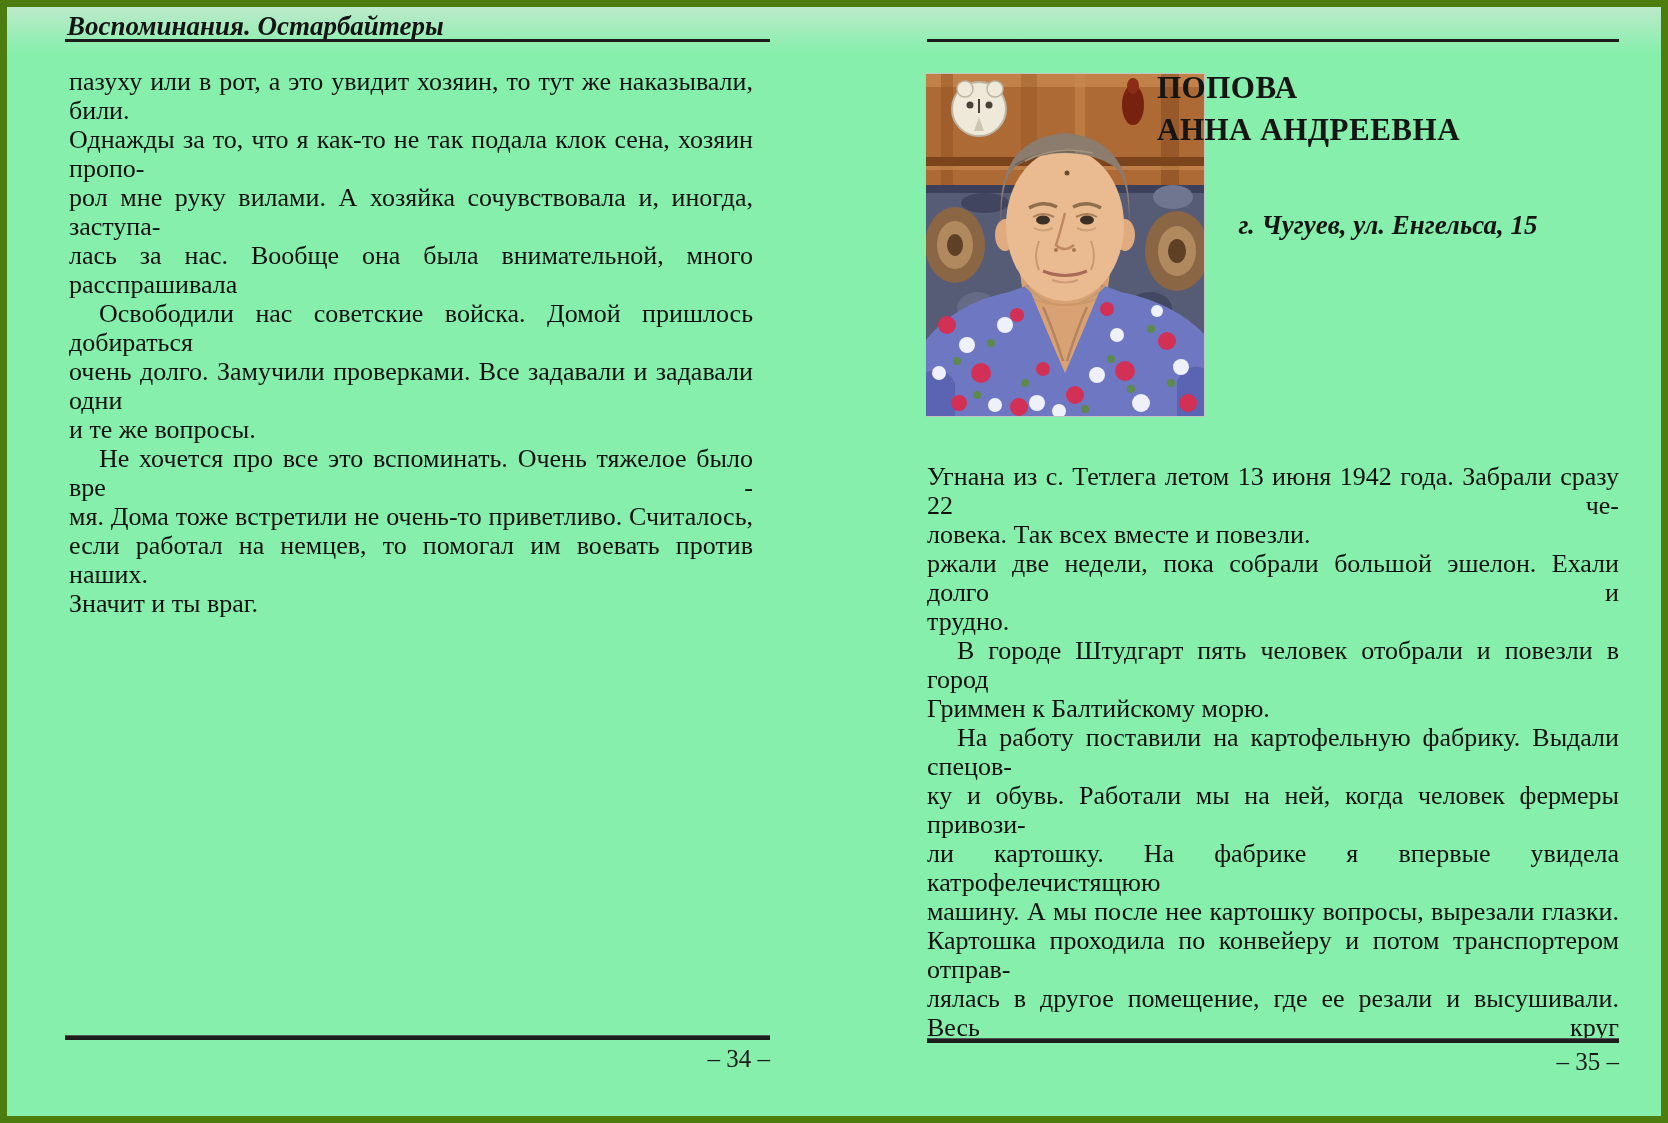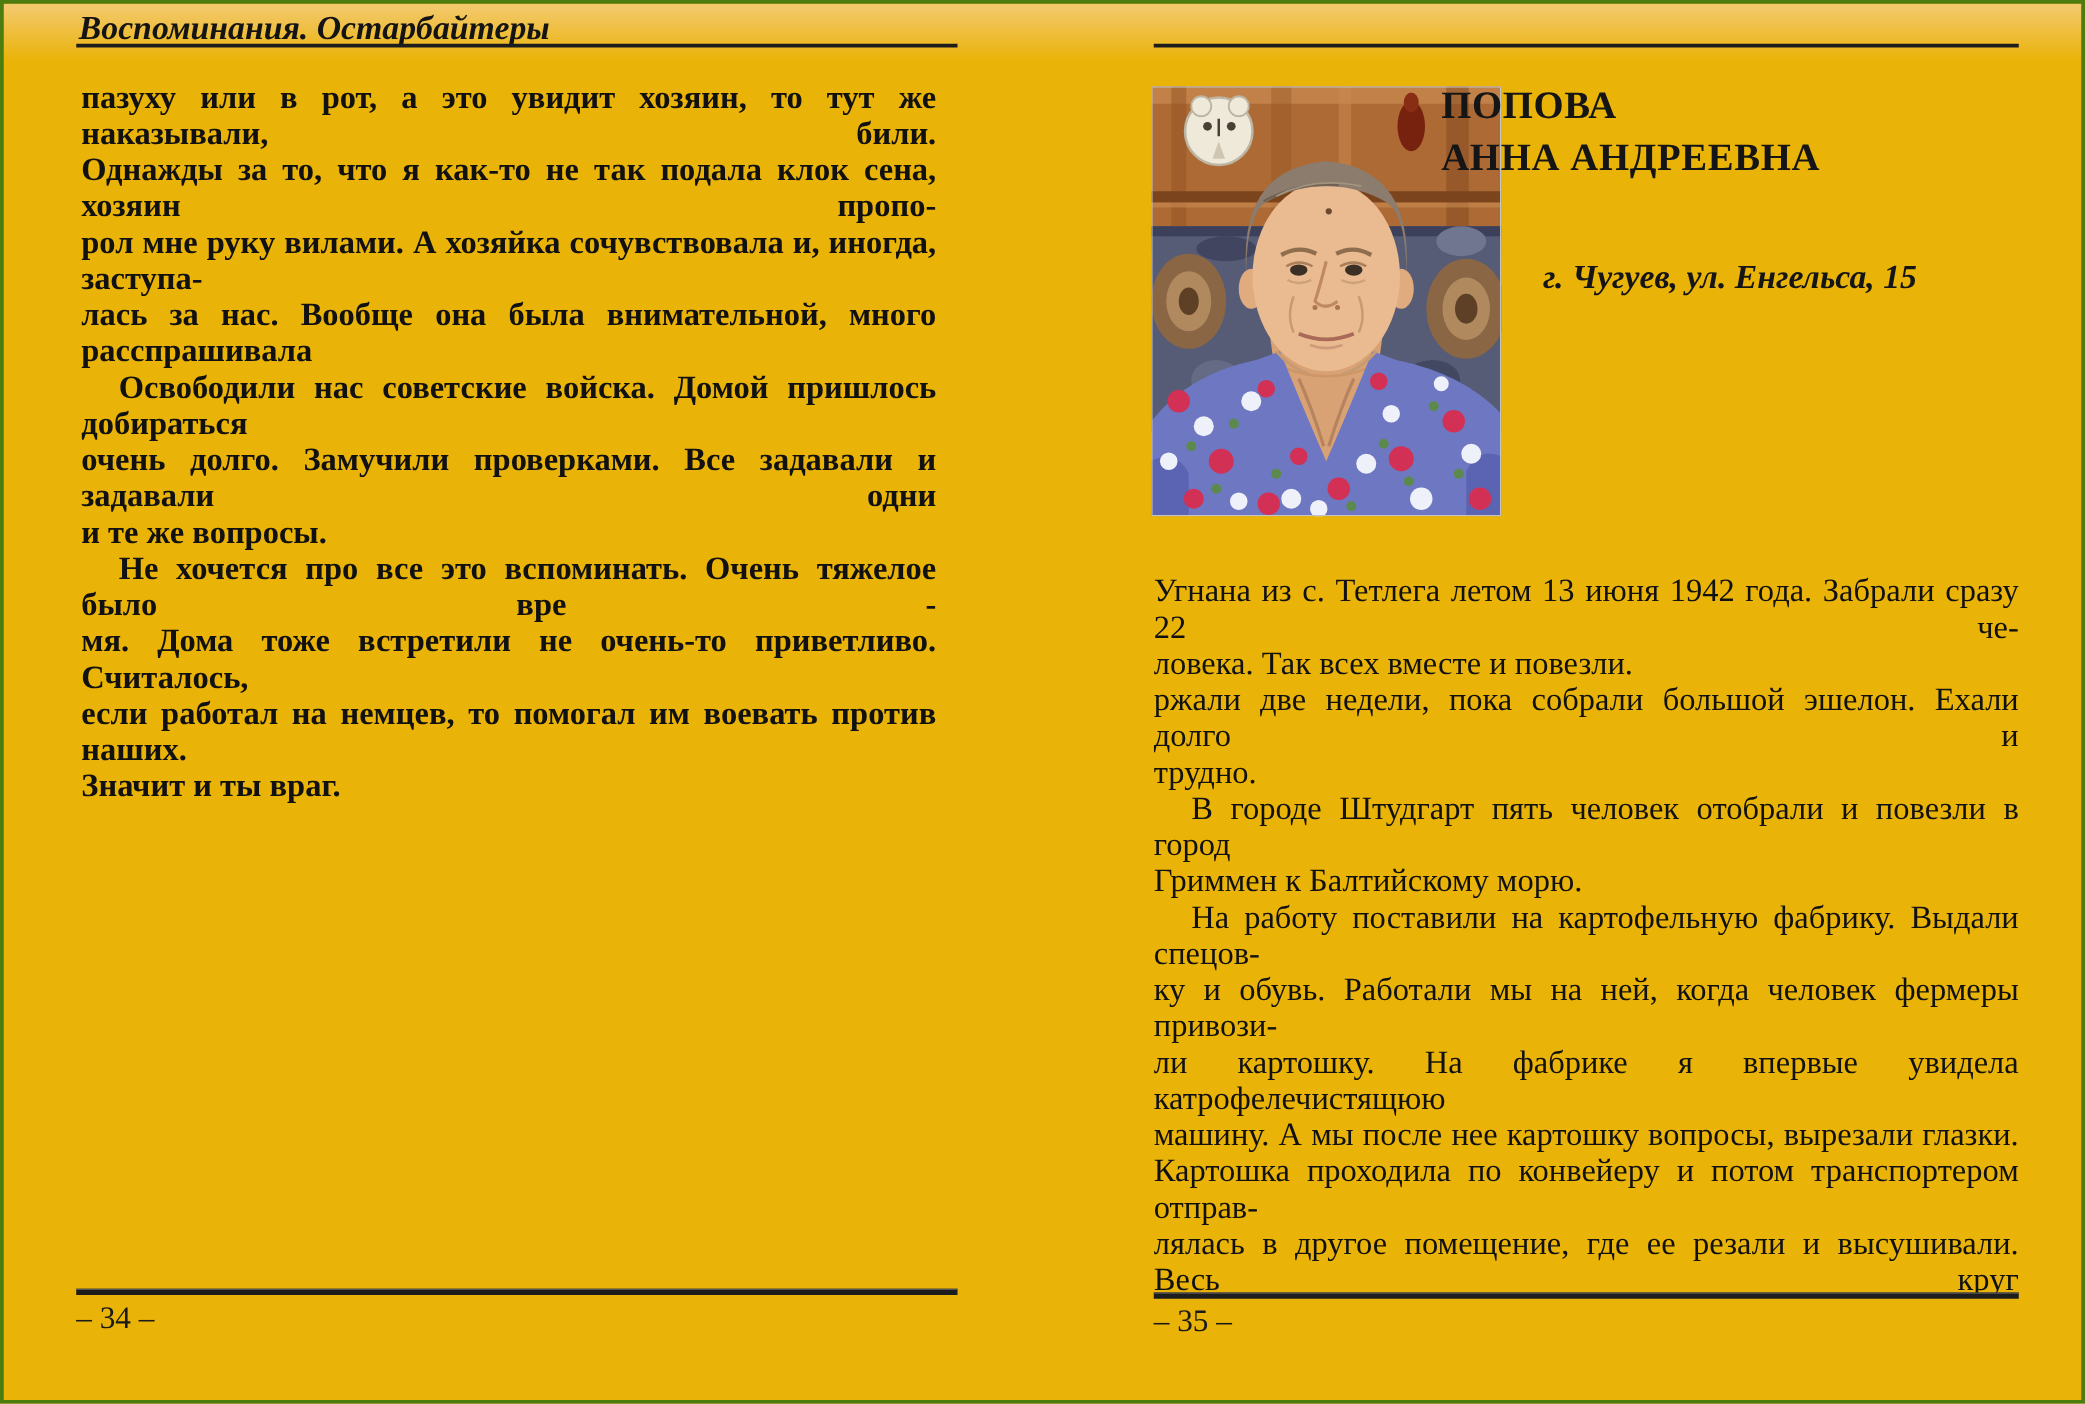--- a/index.html
+++ b/index.html
@@ -1,52 +1,52 @@
 <!DOCTYPE html>
 <html><head>
 <meta charset="utf-8">
 <style>
   html,body { margin:0; padding:0; background:#e8e8e8; }
   .spread {
     position:relative;
     width:1668px; height:1123px;
-    background:#eab308;
-    border:3px solid #4d7c0f;
+    background:#86efac;
+    border:7px solid #4d7c0f;
     box-sizing:border-box;
     overflow:hidden;
     font-family:"Liberation Serif","DejaVu Serif",serif;
     color:#111111;
   }
   .scan-tint {
     position:absolute; left:0; top:0; width:100%; height:46px;
     background:linear-gradient(180deg, rgba(255,228,238,0.45), rgba(255,255,255,0));
     pointer-events:none;
   }
   .running-header {
     position:absolute; left:60px; top:4px; width:705px;
     font-size:27px; font-weight:bold; font-style:italic;
     color:#141414; white-space:nowrap;
   }
   .rule { position:absolute; background:#1d1d1d; }
   .rule-thin { height:3px; }
   .rule-thick { height:4px; border-top:1px solid #555; box-sizing:content-box; }
   .body-text { position:absolute; font-size:26px; line-height:29px; }
-  .body-left  { left:62px;  top:60px;  width:684px;font-weight:bold; }
+  .body-left  { left:62px;  top:60px;  width:684px; }
   .body-right { left:920px; top:455px; width:692px; }
   .para { margin:0; }
   .line {
     text-align:justify;
     text-align-last:justify;
     overflow:hidden;
     white-space:normal;
   }
   .line.last { text-align-last:left; }
   .line.indent { text-indent:30px; }
   .page-number {
-    position:absolute; text-align:left; font-size:25px; color:#1a1a1a;
+    position:absolute; text-align:right; font-size:25px; color:#1a1a1a;
   }
   .title-block {
     position:absolute; left:1150px; top:60px; width:462px;
     text-align:left; font-weight:bold; font-size:31px; line-height:42px;
     letter-spacing:0.5px; color:#151515;
   }
   .address-block {
     position:absolute; left:1150px; top:203px; width:462px;
     text-align:center; font-weight:bold; font-style:italic; font-size:27px;
     color:#151515;

